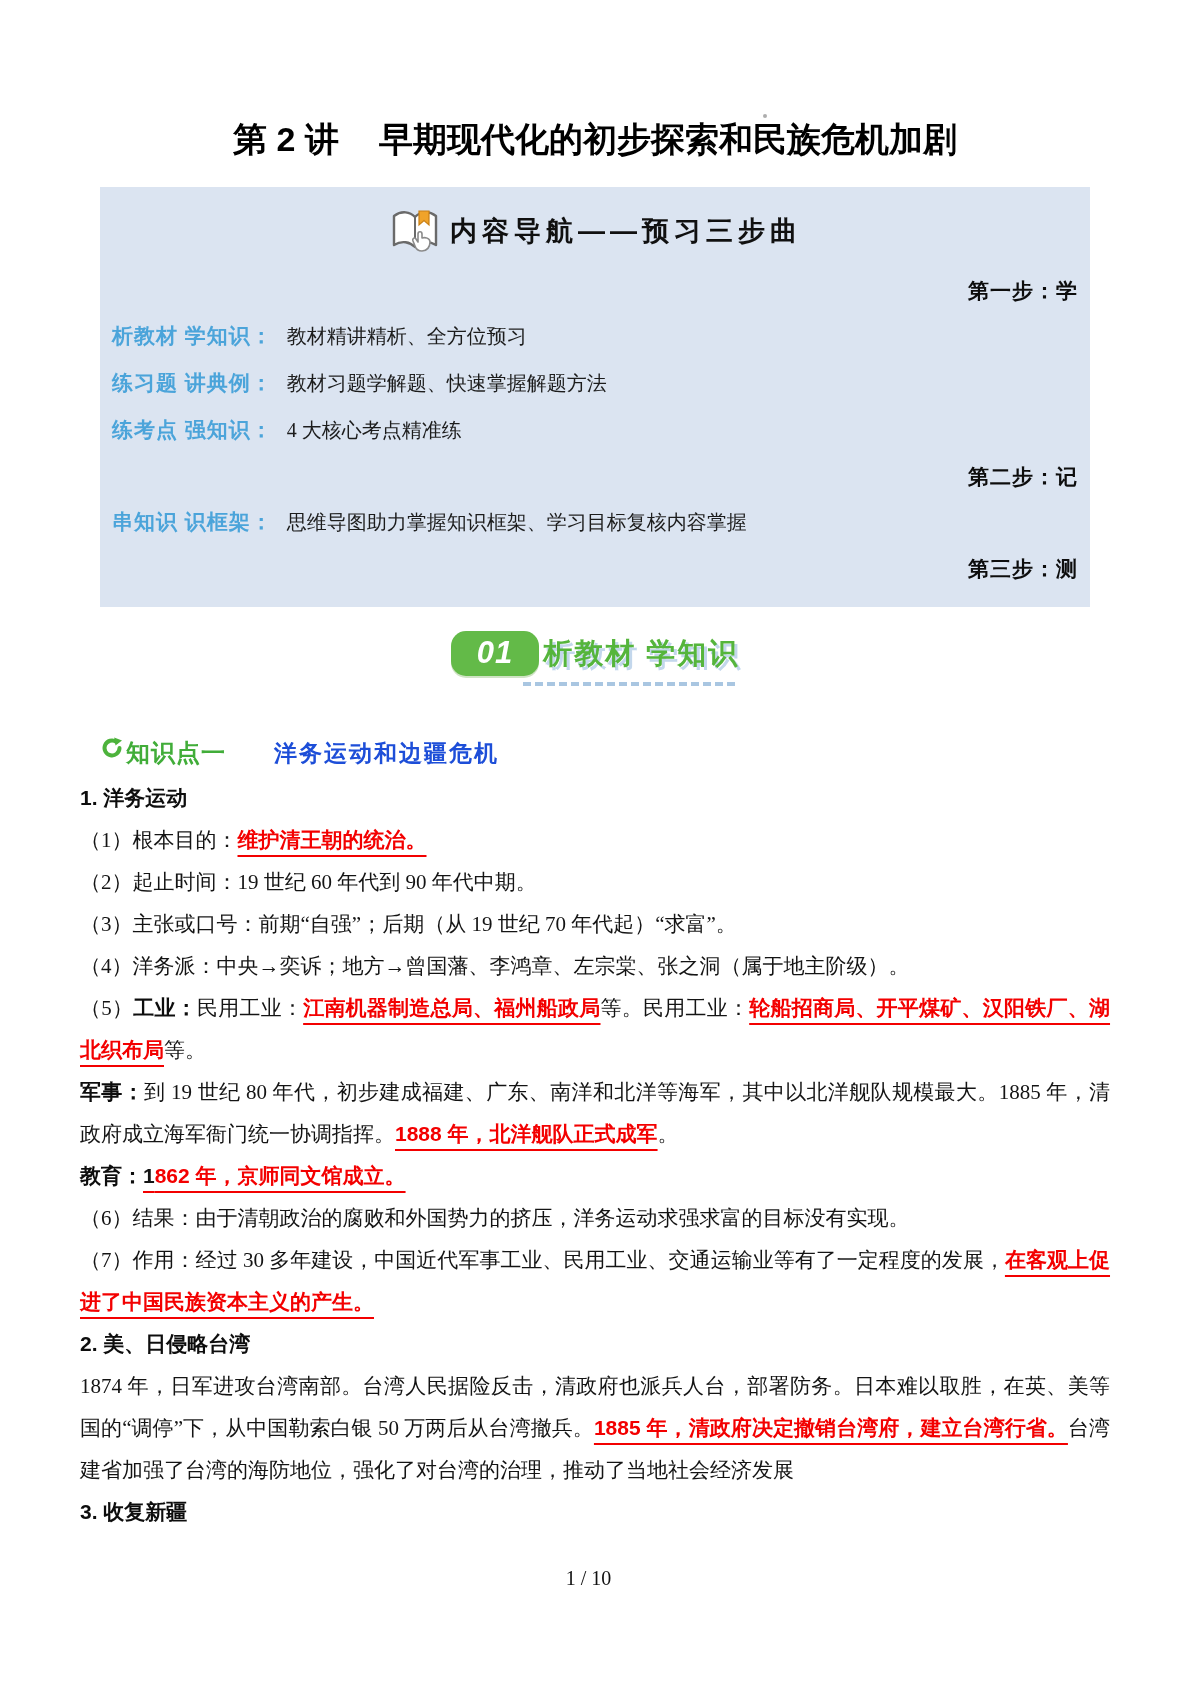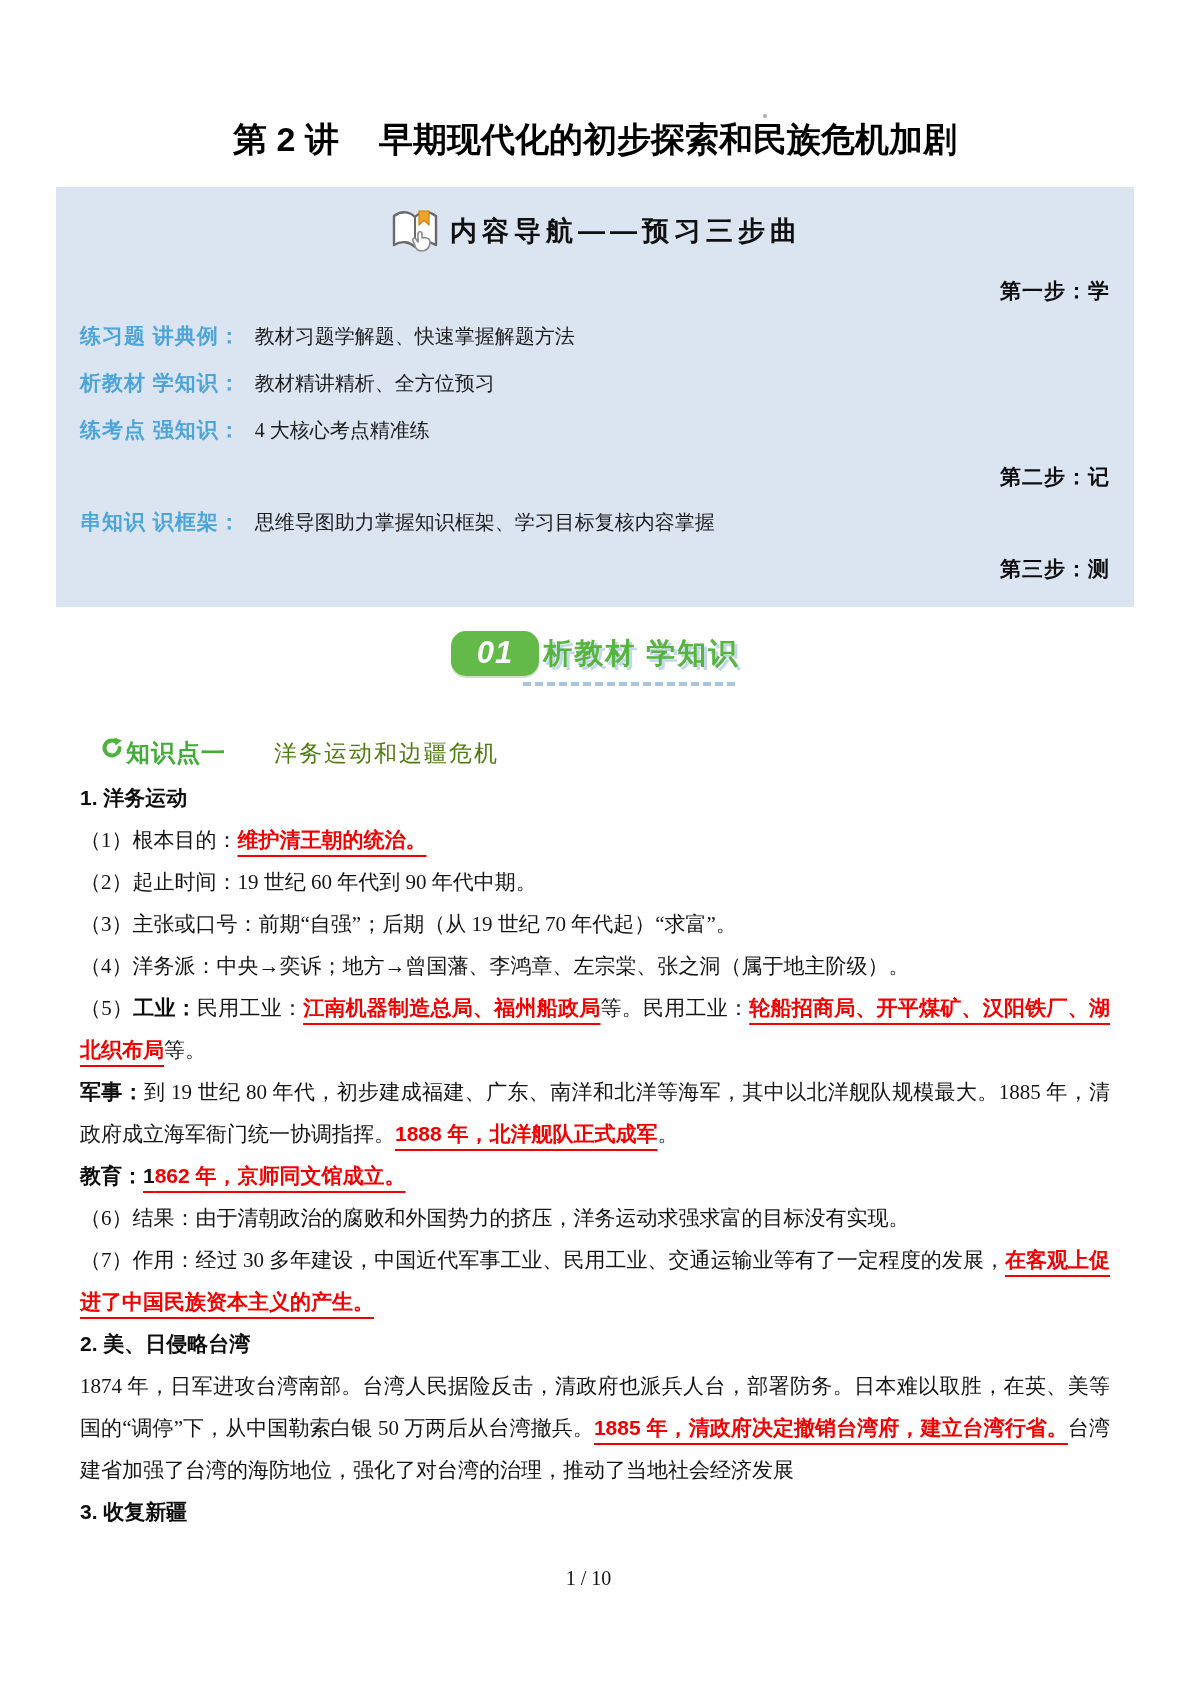--- a/index.html
+++ b/index.html
@@ -11,21 +11,21 @@
 
   
   .title {
     padding-top:118px; text-align:center;
     font-family:"Liberation Sans","DejaVu Sans",sans-serif;
     font-weight:bold; font-size:34px; color:#000; line-height:1.25;
   }
   .title .t-num { margin-right:40px; }
 
   
-  .nav-box { margin:26px 56px 0; background:#dbe4f1; padding:14px 24px 16px; }
+  .nav-box { margin:26px 100px 0; background:#dbe4f1; padding:14px 12px 16px; }
   .nav-header {
     display:flex; justify-content:center; align-items:center; gap:4px;
     font-family:"Liberation Sans","DejaVu Sans",sans-serif;
     font-weight:bold; font-size:27px; color:#101010; letter-spacing:5px; padding:2px 0 8px;
   }
   .book-icon { flex:0 0 auto; margin-right:2px; position:relative; top:4px; }
   .nav-step {
     font-family:"Liberation Sans","DejaVu Sans",sans-serif;
     font-weight:bold; font-size:21px; color:#0d0d0d; line-height:45px; letter-spacing:1px;text-align:right;
   }
@@ -57,22 +57,22 @@
   }
 
   
   .kp-head { margin:54px 100px 0; display:flex; align-items:center; line-height:1.1; }
   .kp-icon { flex:0 0 auto; position:relative; top:-4px; }
   .kp-label {
     font-family:"Liberation Sans","DejaVu Sans",sans-serif; font-weight:bold;
     font-size:24px; color:#41ad39; margin-left:2px; letter-spacing:1px;
   }
   .kp-title {
-    font-family:"Liberation Sans","DejaVu Sans",sans-serif; font-weight:normal;
-    font-size:23px; color:#4d7c0f; margin-left:48px; letter-spacing:2px;
+    font-family:"Liberation Sans","DejaVu Sans",sans-serif; font-weight:bold;
+    font-size:23px; color:#1d4ed8; margin-left:48px; letter-spacing:2px;
   }
 
   
   .content-body { margin:10px 80px 0; }
   .content-body p {
     margin:0; font-size:21px; line-height:42px; text-align:justify; color:#141414;
   }
   .seg-n { color:#141414; }
   .seg-b {
     font-weight:bold; color:#0d0d0d;
@@ -111,22 +111,22 @@
           <path d="M6 9 C14 3 22 5 27 10 C32 5 40 3 48 9 L48 38 C40 33 32 35 27 40 C22 35 14 33 6 38 Z" fill="#ffffff" stroke="#6a6a6a" stroke-width="2.4" stroke-linejoin="round"></path>
           <path d="M27 10 L27 40" stroke="#6a6a6a" stroke-width="2" fill="none"></path>
           <path d="M31 4 L41 4 L41 18 L36 13.5 L31 18 Z" fill="#f0a32a" stroke="#c97f14" stroke-width="1.2"></path>
           <path d="M30 27 c0-3 4-3 4 0 l0 4 c3-1 8 0 8 4 c0 5 -3 9 -8 9 c-4 0 -6-2 -7-5 l-2-5 c-1-3 2-4 3-2 l2 3 Z" fill="#ffffff" stroke="#8a8a8a" stroke-width="1.6" stroke-linejoin="round"></path>
         </svg>
       </span>
       <span>内容导航——预习三步曲</span>
     </div>
     <div>
         <div class="nav-step">第一步：学</div>
+        <div class="nav-item"><span class="nav-label">析教材 学知识：</span><span class="nav-desc">教材精讲精析、全方位预习</span></div>
         <div class="nav-item"><span class="nav-label">练习题 讲典例：</span><span class="nav-desc">教材习题学解题、快速掌握解题方法</span></div>
-        <div class="nav-item"><span class="nav-label">析教材 学知识：</span><span class="nav-desc">教材精讲精析、全方位预习</span></div>
         <div class="nav-item"><span class="nav-label">练考点 强知识：</span><span class="nav-desc">4 大核心考点精准练</span></div>
         <div class="nav-step">第二步：记</div>
         <div class="nav-item"><span class="nav-label">串知识 识框架：</span><span class="nav-desc">思维导图助力掌握知识框架、学习目标复核内容掌握</span></div>
         <div class="nav-step">第三步：测</div>
       </div>
   </div>
 
   <div class="section-head">
     <span class="section-row">
       <span class="badge">01</span>

